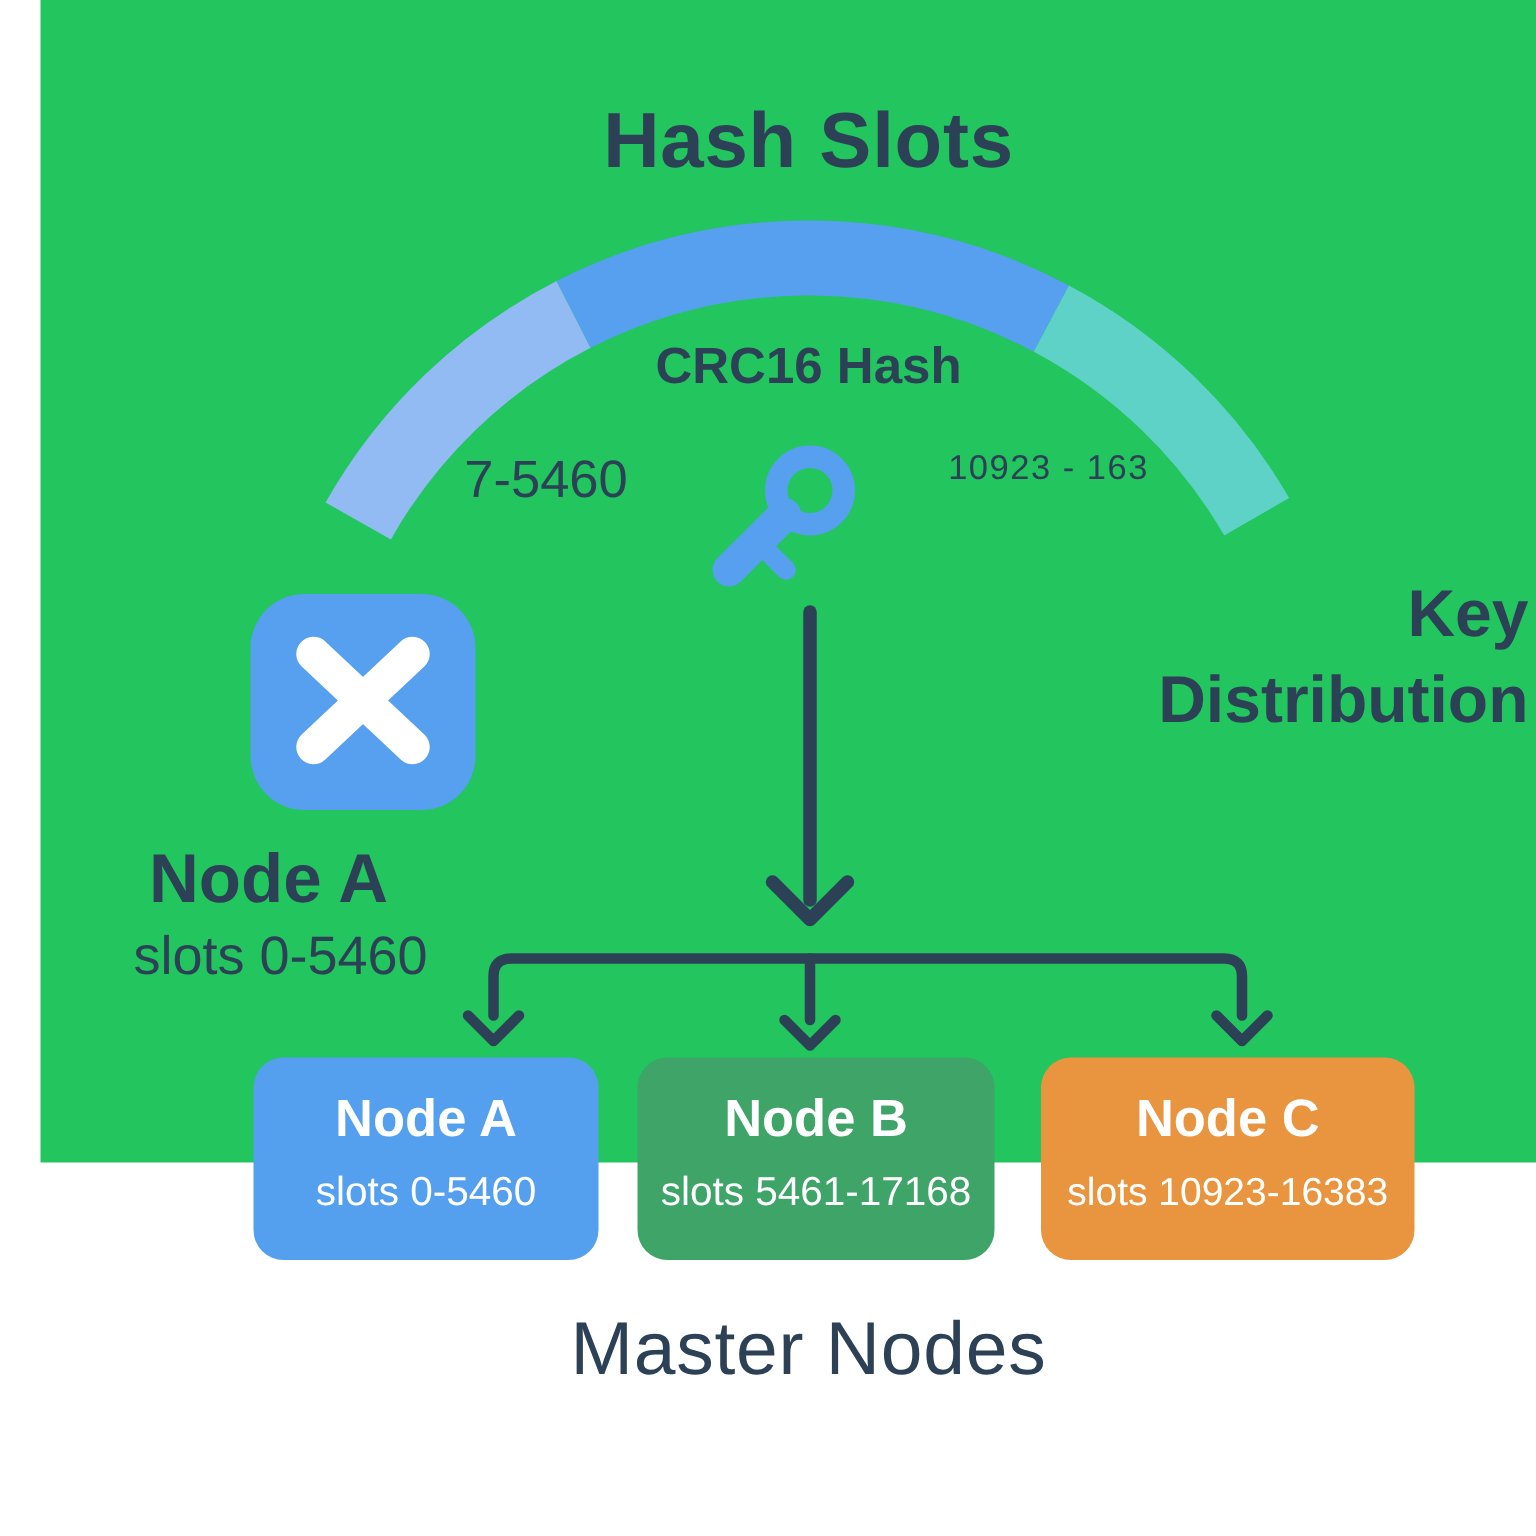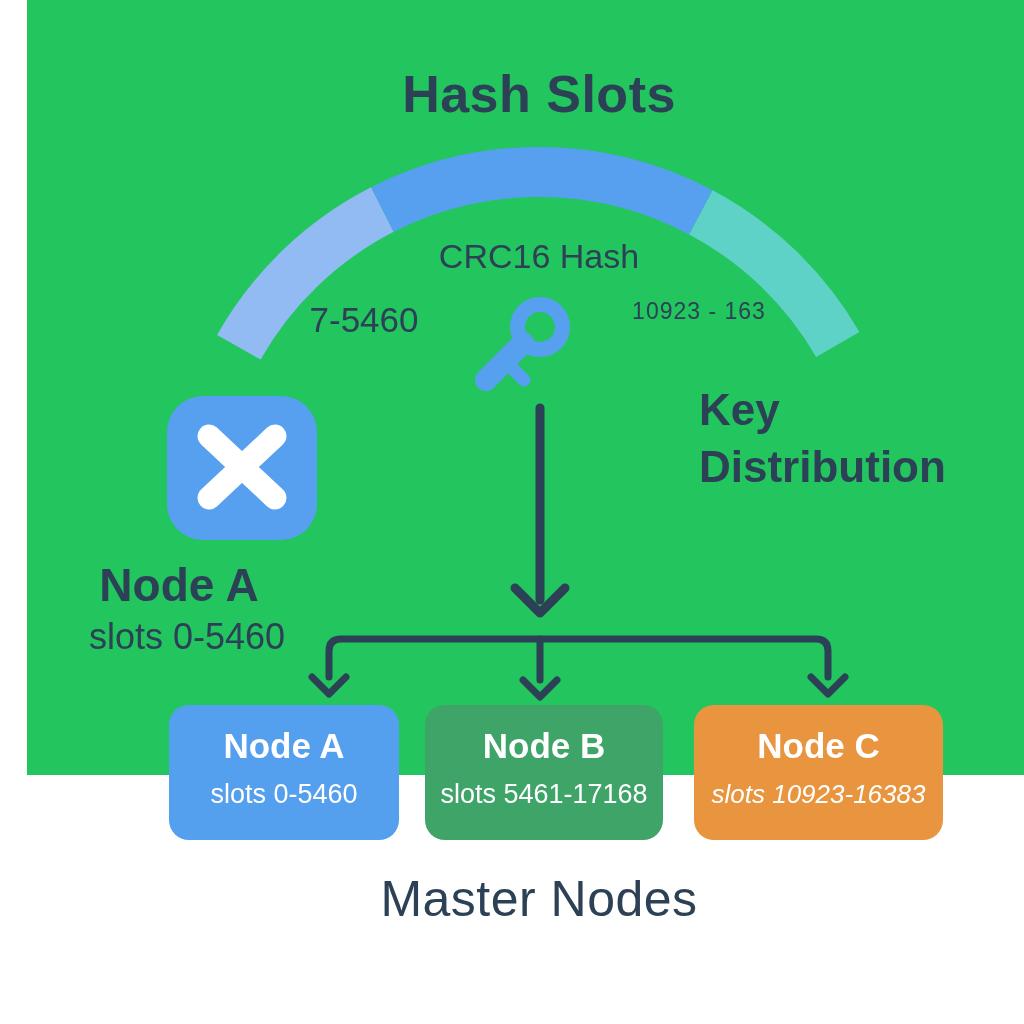--- a/index.html
+++ b/index.html
@@ -35,41 +35,41 @@
   
   .page-title {
     left: 512px; top: 64px;
     font-size: 52px;
     font-weight: 700;
     letter-spacing: 0.5px;
   }
 
   
   .crc-label {
-    left: 512px; top: 237px;
+    left: 512px; top: 225px;
     font-size: 34px;
-    font-weight: 400;
+    font-weight: 700;
   }
   .range-left {
     left: 337px; top: 300px;
     font-size: 35px;
     font-weight: 500;
   }
   .range-right {
     left: 672px; top: 298px;
     font-size: 23px;
     font-weight: 500;
     letter-spacing: 1px;
   }
 
   
   .key-distribution {
     left: 672px; top: 381px;
     width: 320px;
-    text-align: left;
+    text-align: right;
     font-size: 44px;
     font-weight: 700;
     line-height: 57px;
     white-space: normal;
   }
 
   
   .x-box {
     left: 140px; top: 396px;
     width: 150px; height: 144px;
@@ -105,21 +105,21 @@
   }
   .node-box .node-slots {
     font-size: 27px;
     font-weight: 500;
     line-height: 30px;
     margin-top: 13px;
   }
   .node-box-a { left: 142px; width: 230px; background: var(--blue-box, #55a0ee); }
   .node-box-b { left: 398px; width: 238px; background: var(--green, #3fa468); }
   .node-box-c { left: 667px; width: 249px; background: var(--orange, #e9953f); }
-  .node-box-c .node-slots { font-size: 26px; font-style: italic; }
+  .node-box-c .node-slots { font-size: 26px; }
 
   
   .master-nodes {
     left: 512px; top: 870px;
     font-size: 50px;
     font-weight: 400;
     letter-spacing: 0.5px;
   }
 </style>
 </head>

